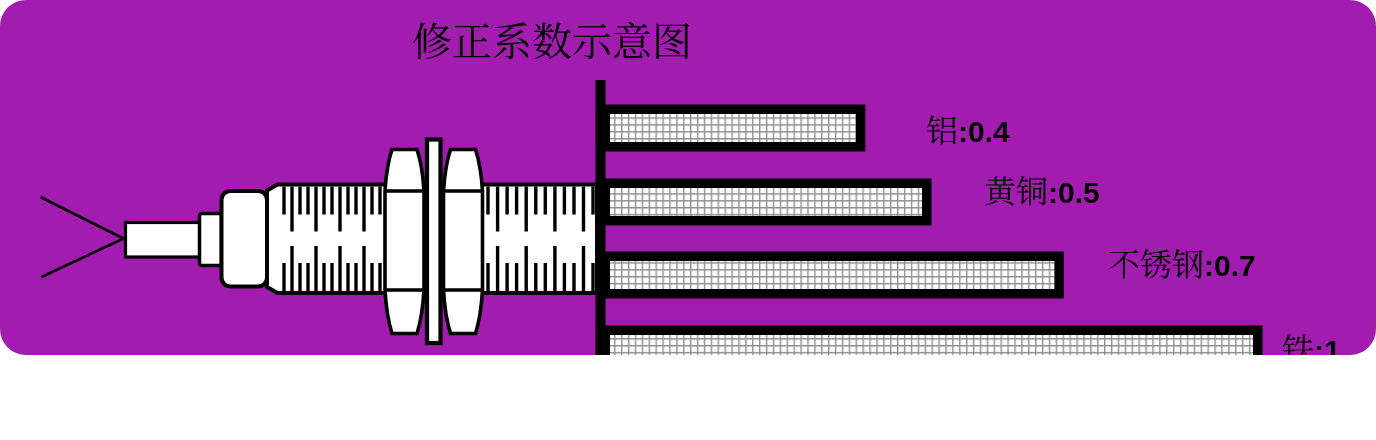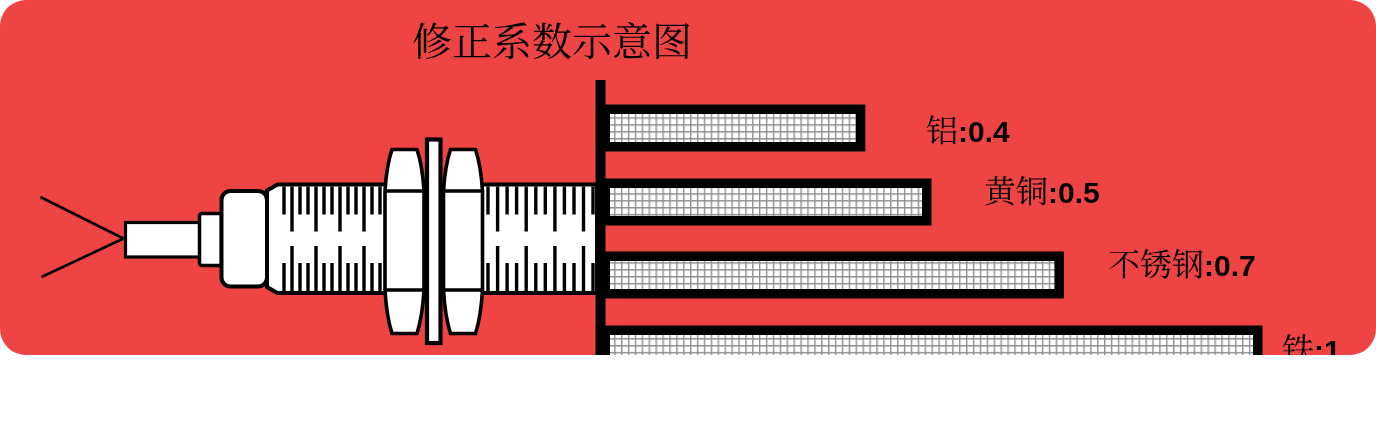--- a/index.html
+++ b/index.html
@@ -1,16 +1,16 @@
 <!DOCTYPE html>
 <html><head>
 <meta charset="utf-8">
 <style>
   html, body { margin: 0; padding: 0; background: #ffffff; }
-  .stage { position: relative; width: 1376px; height: 355px; background: #ef4444; overflow: hidden; border-radius: 26px; }
+  .stage { position: relative; width: 1376px; height: 355px; background: #a21caf; overflow: hidden; border-radius: 26px; }
   svg { display: block; }
   .val { font-family: "Liberation Sans", "DejaVu Sans", sans-serif; font-weight: bold; font-size: 30px; fill: #000000; }
 </style>
 </head>
 <body>
 
 <div class="stage">
   <svg width="1376" height="440" viewBox="0 0 1376 440">
     <defs>
       <pattern id="bar-grid" width="6.9" height="6.9" patternUnits="userSpaceOnUse">

